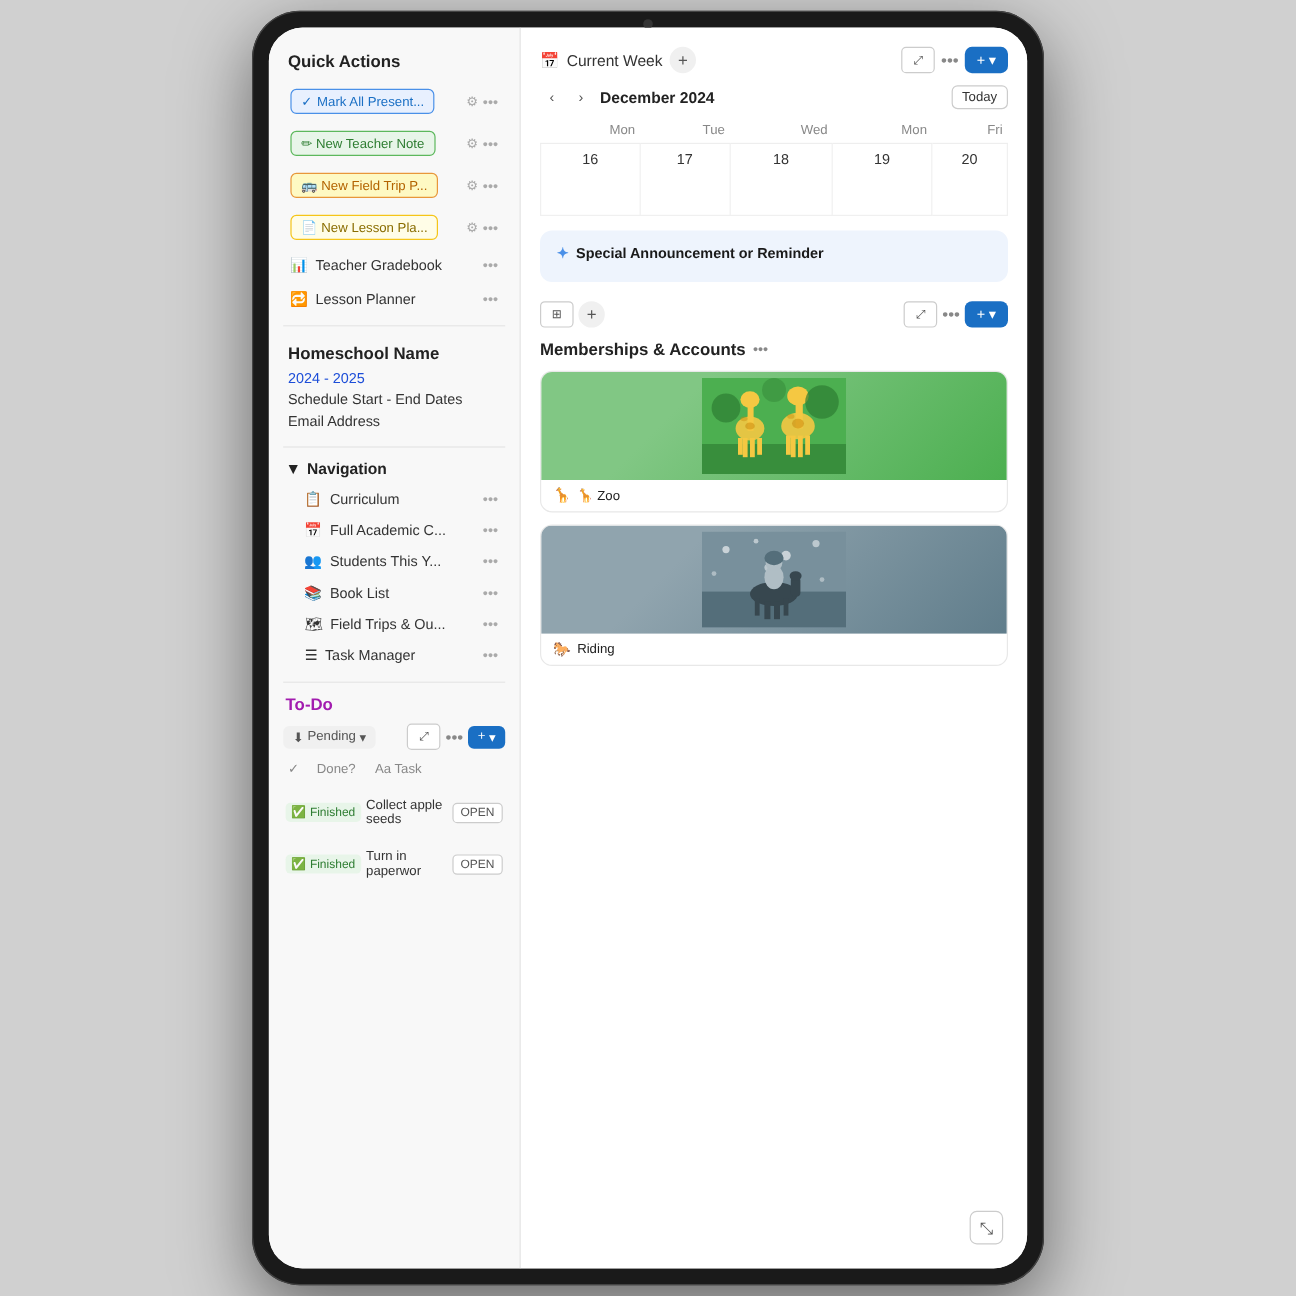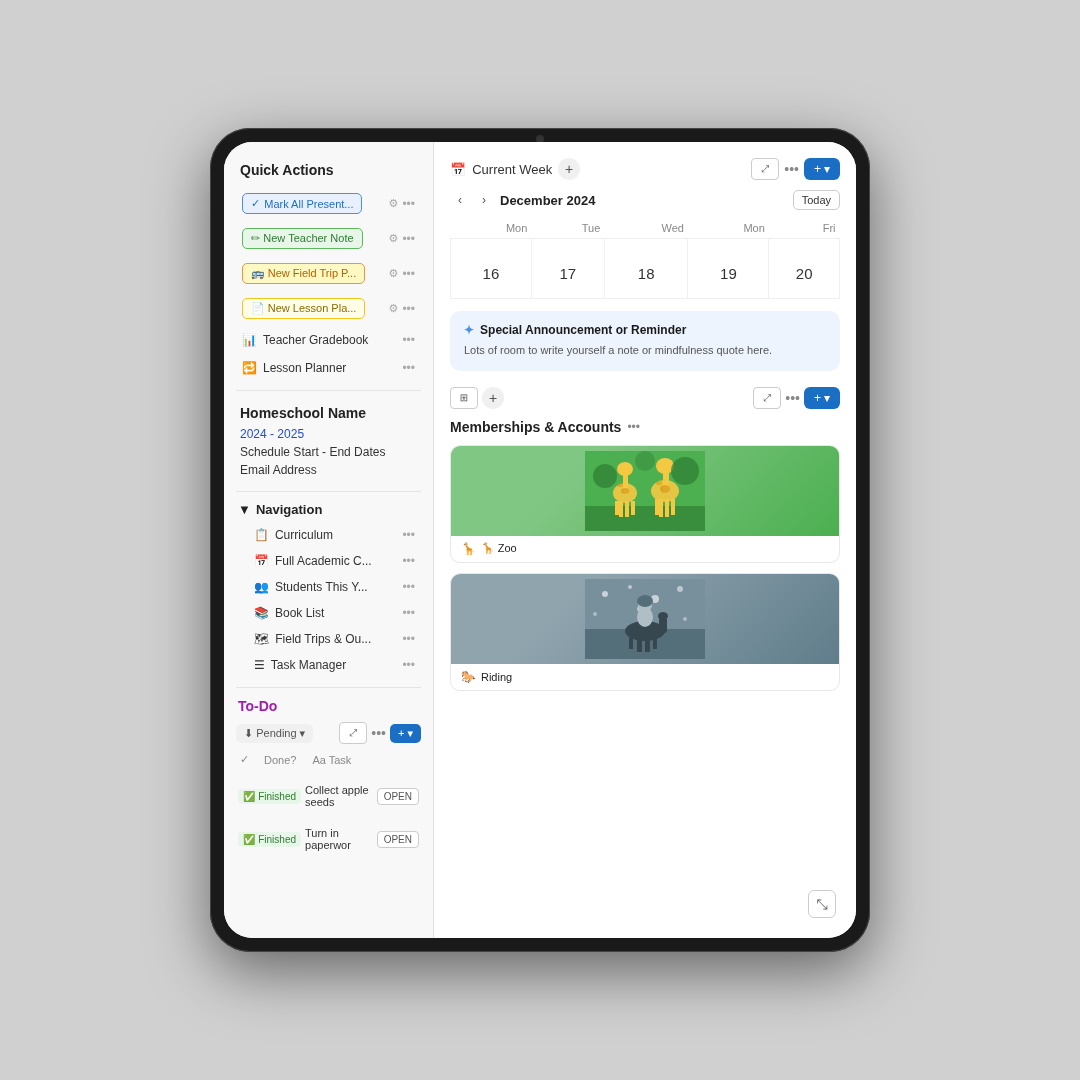--- a/index.html
+++ b/index.html
@@ -7,21 +7,21 @@
       background: #d0d0d0;
       display: flex;
       justify-content: center;
       align-items: center;
       width: 1080px;
       height: 1080px;
       font-family: -apple-system, BlinkMacSystemFont, 'Segoe UI', sans-serif;
     }
     .tablet-outer {
       width: 660px;
-      height: 824px;
+      height: 1062px;
       background: #1a1a1a;
       border-radius: 40px;
       padding: 14px;
       box-shadow: 0 20px 60px rgba(0,0,0,0.5), inset 0 0 0 1px #444;
       position: relative;
     }
     .tablet-inner {
       width: 100%;
       height: 100%;
       background: #f5f5f5;
@@ -359,25 +359,24 @@
     .cal-grid td {
       text-align: center;
       padding: 4px 2px;
       height: 60px;
       vertical-align: top;
       border: 1px solid #f0f0f0;
       color: #333;
       font-size: 12px;
     }
     .cal-date-num {
-      font-size: 15px;
+      font-size: 12px;
       color: #333;
       text-align: center;
       padding: 2px;
-      margin-top: 20px;
     }
 
     
     .announcement-box {
       background: #eef4fd;
       border-radius: 10px;
       padding: 12px 14px;
       margin-top: 12px;
       margin-bottom: 16px;
     }
@@ -712,21 +711,20 @@
               </td>
           </tr>
         </tbody>
       </table>
 
       <div class="announcement-box">
         <div class="announcement-title">
           <span style="color:#4a90e8;">✦</span>
           <span>Special Announcement or Reminder</span>
         </div>
-        <div class="announcement-body">Lots of room to write yourself a note or mindfulness quote here.</div>
       </div>
 
       <div class="mem-header">
         <div style="display:flex;gap:4px;align-items:center;">
           <span class="expand-btn">⊞</span>
           <div class="cal-plus">+</div>
         </div>
         <div style="display:flex;align-items:center;gap:4px;margin-left:auto;">
           <span class="expand-btn">⤢</span>
           <span class="three-dots">•••</span>

